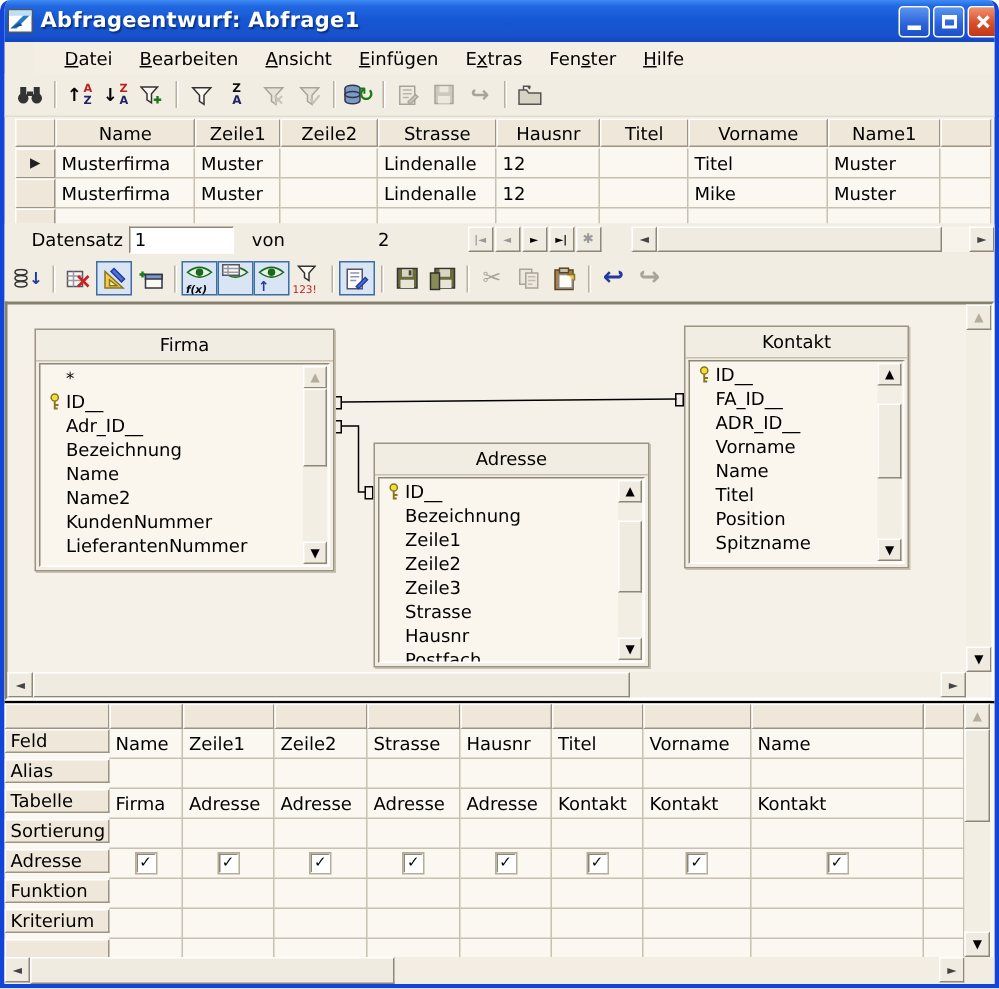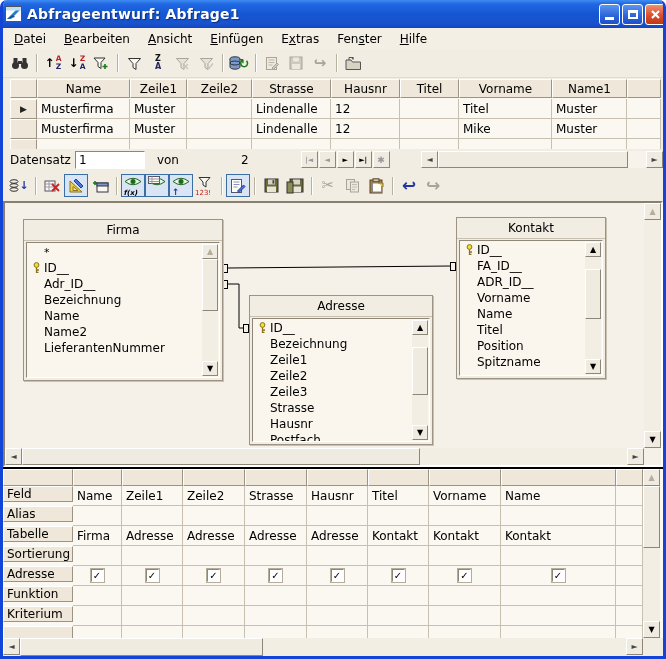--- a/index.html
+++ b/index.html
@@ -20,21 +20,21 @@
   .titlebar .title { color: #fff; font-weight: bold; font-size: 14px; flex: 1;
     text-shadow: 1px 1px 1px #0A3080; letter-spacing: 0.2px; }
   .winbtn { width: 21px; height: 21px; margin-left: 2px; border-radius: 3px;
     border: 1px solid #fff; display: flex; align-items: center; justify-content: center; }
   .winbtn.min, .winbtn.max { background: linear-gradient(#5A95F0, #2B62D8 60%, #1E50C8); }
   .winbtn.close { background: linear-gradient(#F0906F, #DA4E2B 55%, #C03818); }
   .winbtn.min i { display:block; width: 9px; height: 3px; background: #fff; margin-top: 9px; }
   .winbtn.max i { display:block; width: 10px; height: 9px; border: 2px solid #fff; border-top-width: 3px; }
   .winbtn.close svg { display:block; }
   
-  .menubar { height: 21px; display: flex; align-items: center; padding-left: 2px; background: #F4EFE5; font-size: 12px; }
+  .menubar { height: 21px; display: flex; align-items: center; padding-left: 12px; background: #F4EFE5; font-size: 12px; margin-left: 19px; }
   .menu-item { padding: 2px 9px; color: #000; }
   
   .toolbar { display: flex; align-items: center; background: #F2EDE2; }
   .toolbar1 { height: 29px; padding-left: 5px; border-bottom: 1px solid #E3DCCD; }
   .toolbar2 { height: 31px; padding-left: 4px; }
   .tbtn { width: 24px; height: 23px; display: flex; align-items: center; justify-content: center; position: relative; }
   .tbtn.active { background: #D9E4F4; border: 1px solid #3A6EA5; }
   .tsep { width: 1px; height: 18px; background: #B9B1A0; margin: 0 4px; box-shadow: 1px 0 0 #fff; }
   .gicon { font-size: 13px; line-height: 1; }
   .dis { color: #A9A49A !important; }
@@ -48,21 +48,21 @@
   .datasheet { margin: 1px 2px 0 7px; height: 70px; overflow: hidden;
     display: grid; grid-template-columns: 27px 93px 57px 65px 79px 69px 59px 93px 75px 1fr;
     grid-auto-rows: 20px; font-size: 12px; background: #FBF8F1; }
   .datasheet .hdr { height: 19px; background: #EFE7D9; border: 1px solid; border-color: #FFFFFF #9C9384 #9C9384 #FFFFFF;
     display: flex; align-items: center; justify-content: center; font-size: 12px; }
   .datasheet .sel { background: #EFE7D9; border: 1px solid; border-color: #FFFFFF #9C9384 #9C9384 #FFFFFF;
     display: flex; align-items: center; justify-content: center; font-size: 9px; color:#222; }
   .datasheet .cell { border-right: 1px solid #C8C0B0; border-bottom: 1px solid #C8C0B0;
     display: flex; align-items: center; padding: 0 4px; white-space: nowrap; overflow: hidden; }
   
-  .navigator { height: 21px; display: flex; align-items: center; font-size: 12px; padding-left: 3px; position: relative; background:#F2EDE2; }
+  .navigator { height: 21px; display: flex; align-items: center; font-size: 12px; padding-left: 14px; position: relative; background:#F2EDE2; }
   .nav-label { padding: 0 4px; }
   .nav-input { width: 70px; height: 18px; background: #FFFFFF; border: 1px solid; border-color: #8E8778 #FFF #FFF #8E8778;
     padding: 1px 3px; font-size: 12px; }
   .nav-von { margin-left: 12px; }
   .nav-total { margin-left: 62px; }
   .navbtns { display: flex; margin-left: 52px; }
   .navbtn { width: 17px; height: 17px; background: #F0EBE0; border: 1px solid; border-color: #FFF #8E8778 #8E8778 #FFF;
     display: flex; align-items: center; justify-content: center; font-size: 7px; font-weight: bold; margin-right: 1px; }
   .hscroll { position: absolute; left: 418px; right: 0; top: 2px; height: 17px; background: #F7F3EA; display: flex; }
   .sbtn { width: 17px; height: 17px; background: #F0EBE0; border: 1px solid; border-color: #FFF #8E8778 #8E8778 #FFF;
@@ -470,20 +470,24 @@
           <div class="trow">
               <span class="keyspot"></span>
               <span>Name</span>
             </div>
           <div class="trow">
               <span class="keyspot"></span>
               <span>Name2</span>
             </div>
           <div class="trow">
               <span class="keyspot"></span>
+              <span>KundenNummer</span>
+            </div>
+          <div class="trow">
+              <span class="keyspot"></span>
               <span>LieferantenNummer</span>
             </div>
         </div>
         <div class="vscroll">
           <div class="sbtn" style="color:#B5AD9C">▲</div>
           <div class="sthumb" style="height:52px"></div>
           <div class="spacer"></div>
           <div class="sbtn" style="color:#000">▼</div>
         </div>
       </div>

